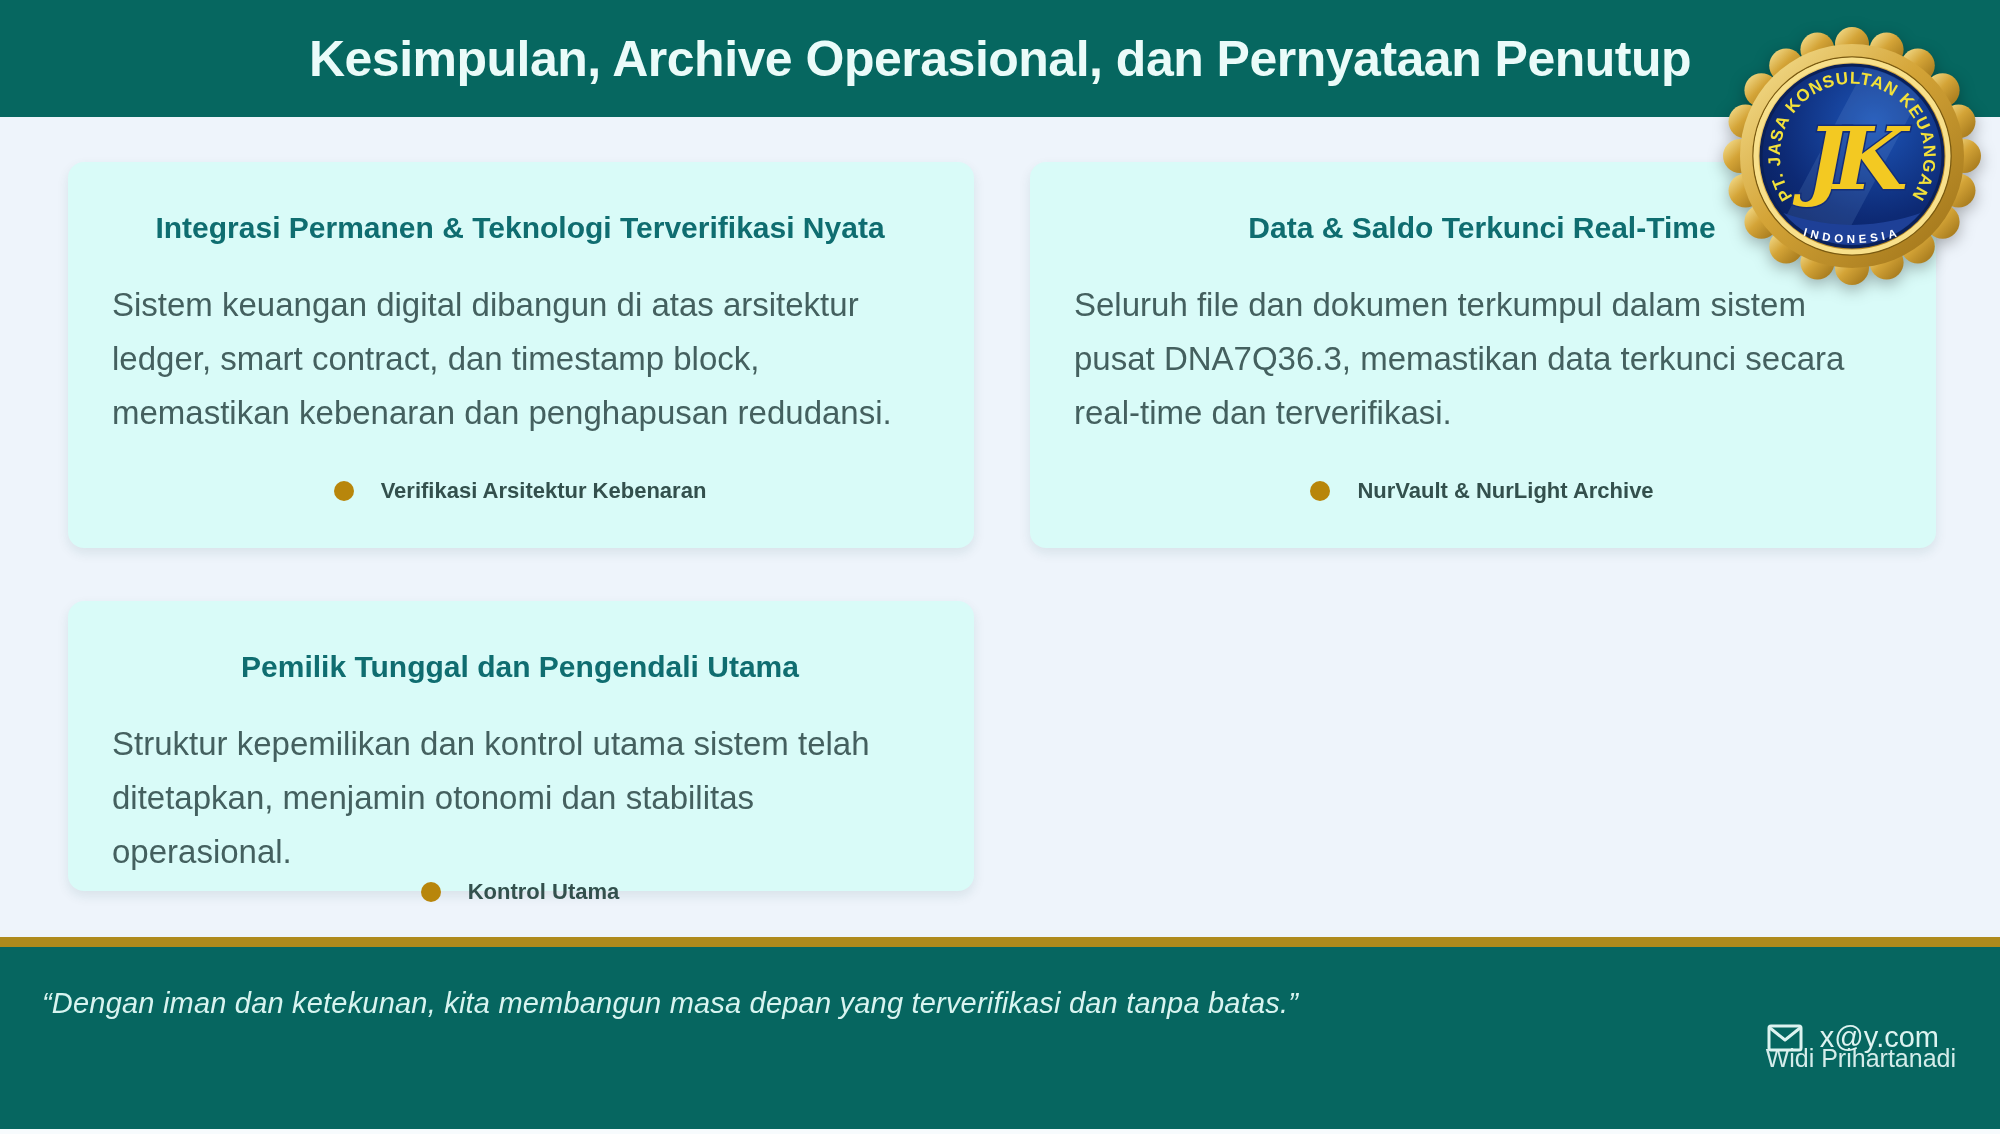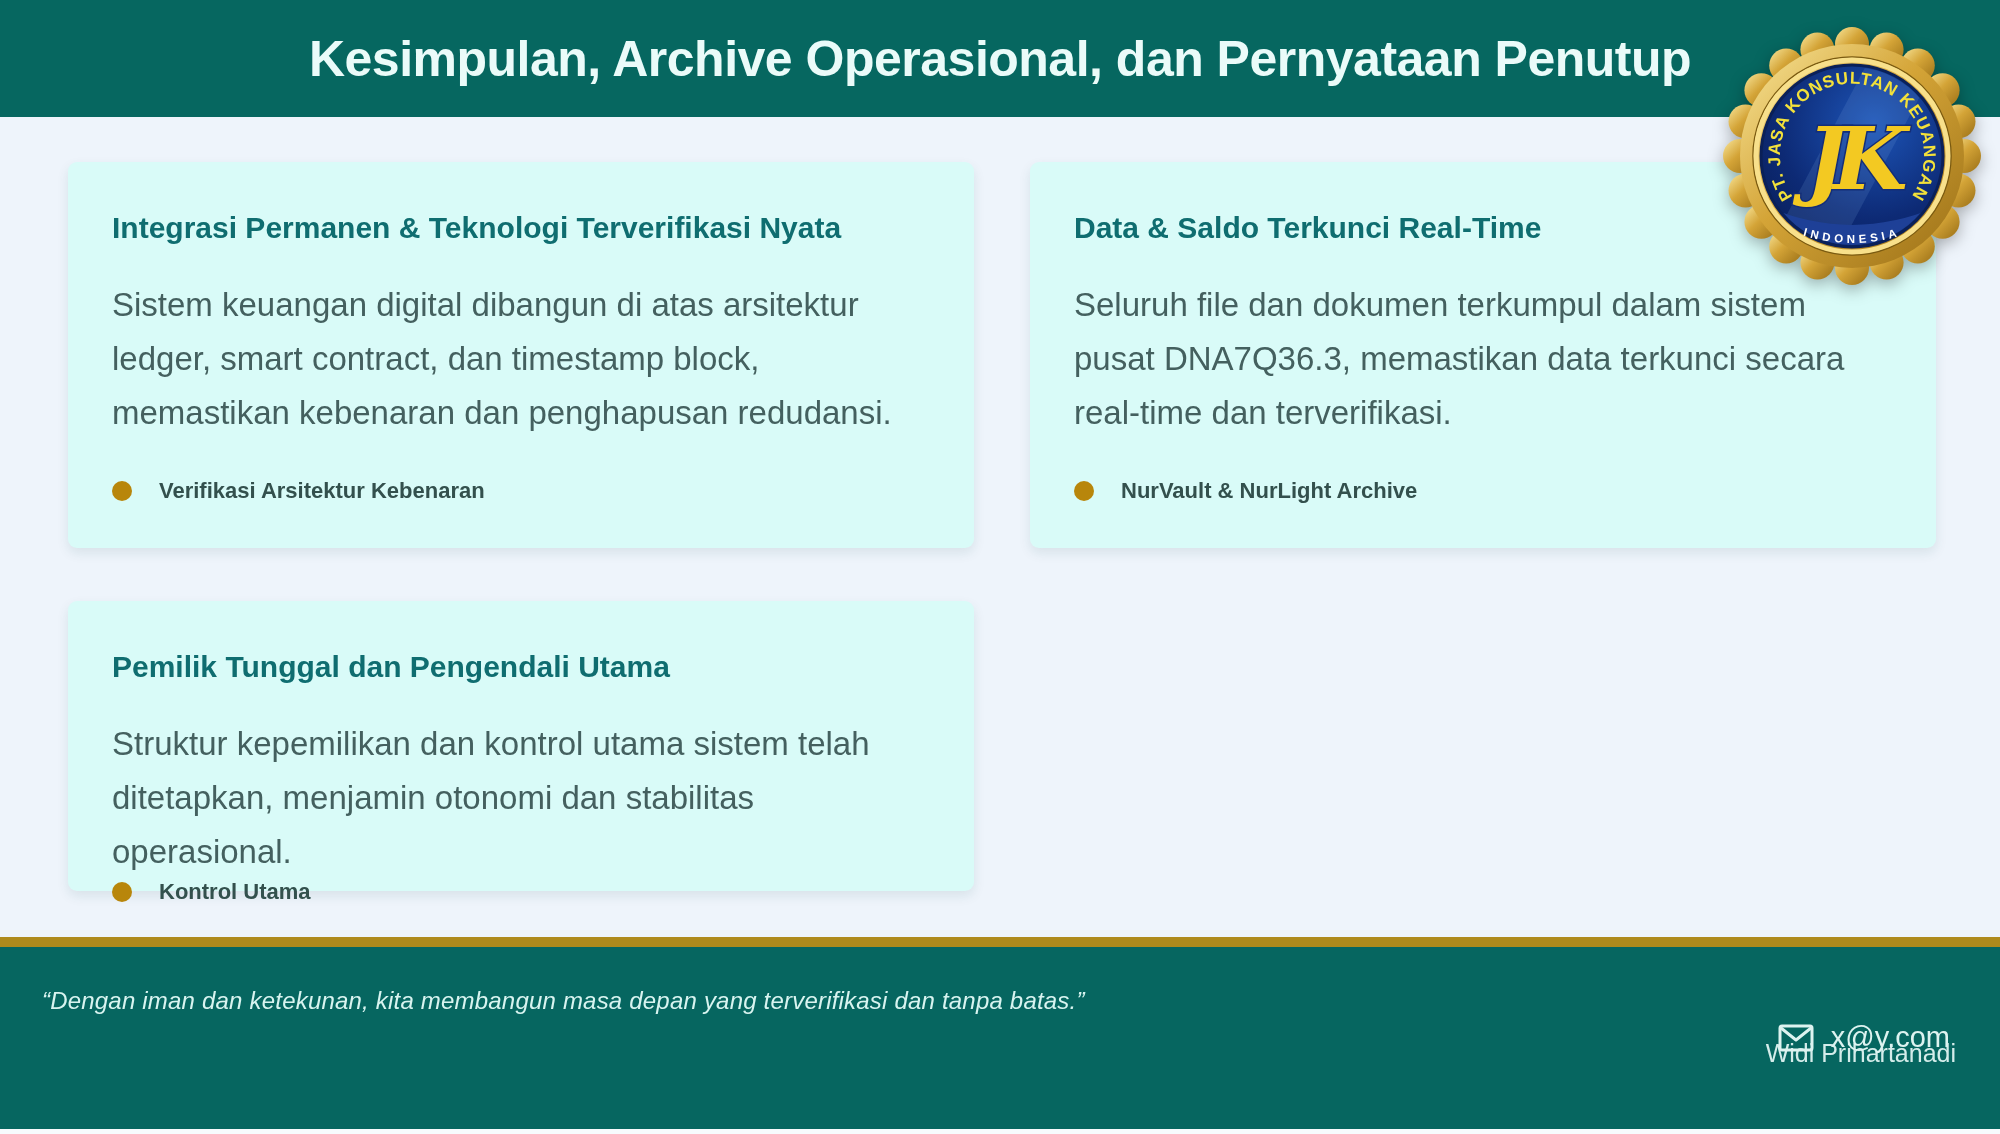--- a/index.html
+++ b/index.html
@@ -8,34 +8,34 @@
   .slide { position:relative; width:2000px; height:1134px; overflow:hidden; background:#eef4fb; }
 
   
   .header { height:117px; background:#066760; display:flex; align-items:center; justify-content:center; }
   .header h1 { color:#eafbf9; font-size:50px; font-weight:700; letter-spacing:-0.5px; }
 
   
   .main { height:820px; padding:45px 0 0 68px; }
   .grid { display:grid; grid-template-columns:906px 906px; column-gap:56px;
           grid-template-rows:386px 290px; row-gap:53px; }
-  .card { background:#d9fbf8; border-radius:9px; box-shadow:0 5px 12px rgba(20,80,80,0.10);
-          padding:42px 46px 44px 44px; display:flex; flex-direction:column; }
+  .card { background:#d9fbf8; border-radius:16px; box-shadow:0 5px 12px rgba(20,80,80,0.10);
+          padding:42px 46px 44px 44px; display:flex; flex-direction:column;align-items:center; }
   .card h2 { color:#0f6d70; font-size:30px; font-weight:700; line-height:1.6; margin-bottom:26px; max-width:790px; }
   .card p { color:#44605f; font-size:33px; line-height:1.64; max-width:832px; }
   .tag { margin-top:auto; display:flex; align-items:center; gap:27px; }
   .tag .dot { width:20px; height:20px; border-radius:50%; background:#b8860b; flex:0 0 auto; }
   .tag span.label { color:#33504d; font-size:22px; font-weight:700; }
 
   
   .divider { height:10px; background:#ae8a1c; }
   .footer { position:relative; height:182px; background:#066660; padding:40px 44px 0 42px; }
-  .footer .quote { color:#d8f4f0; font-size:24px; font-style:italic; margin-bottom:24px; letter-spacing:0.2px; }
+  .footer .quote { color:#d8f4f0; font-size:29px; font-style:italic; margin-bottom:24px; letter-spacing:0.2px; }
   .footer .author { color:#d4ecea; font-size:25px;text-align:right; }
-  .contact { position:absolute; right:50px; top:74px; display:flex; align-items:center; gap:16px;
+  .contact { position:absolute; right:61px; top:74px; display:flex; align-items:center; gap:16px;
              color:#ddf3f0; font-size:29px; cursor:pointer; }
   .bottom-strip { height:5px; background:#f7fbfd; }
 
   
   .badge { position:absolute; left:1722px; top:26px; width:260px; height:260px; }
   .badge svg { filter:drop-shadow(0 5px 8px rgba(0,0,0,0.30)); }
 </style>
 </head>
 <body>
 

